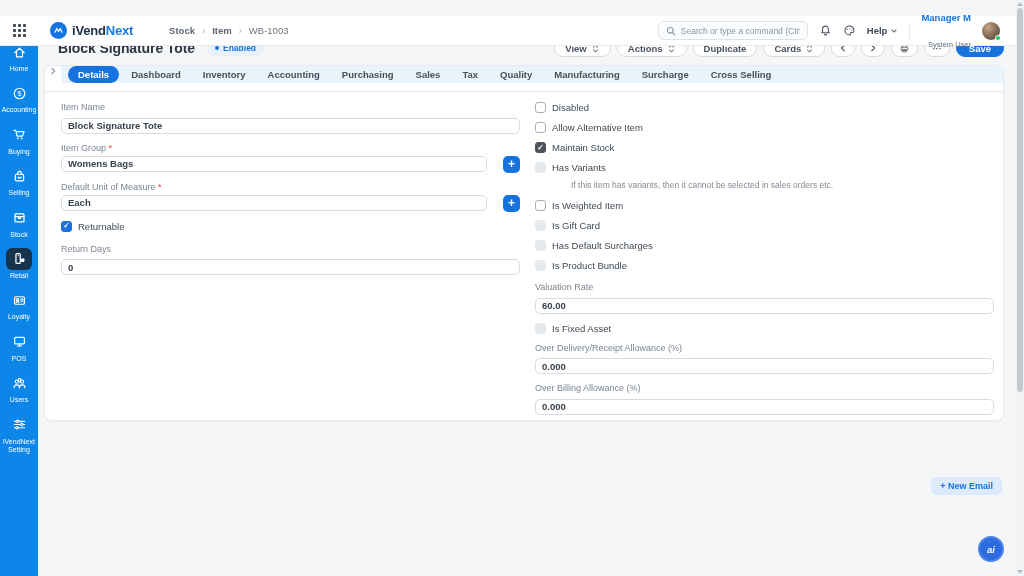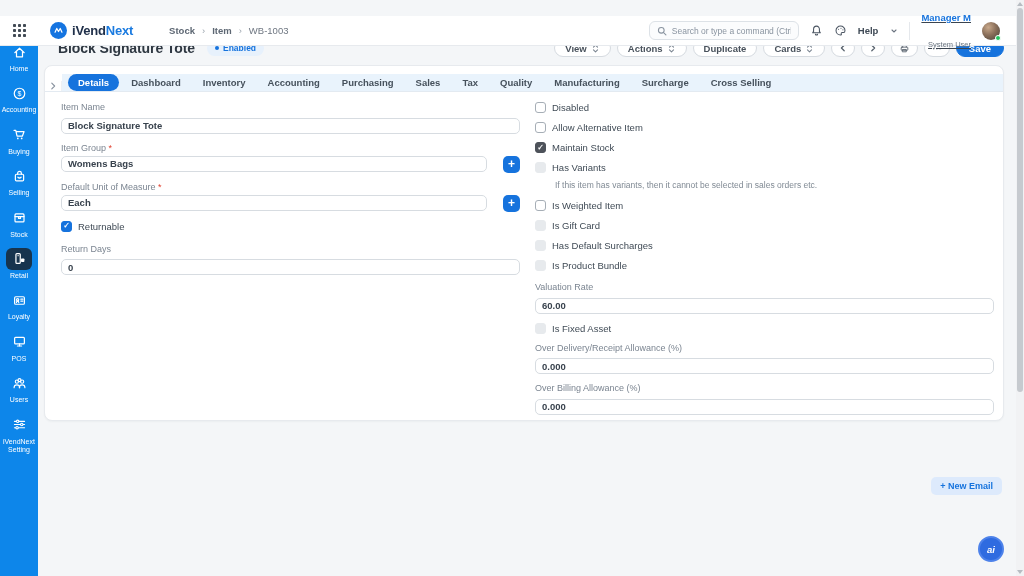--- a/index.html
+++ b/index.html
@@ -19,23 +19,23 @@
   .crumbs { display:flex; align-items:center; gap:7px; margin-left:36px; font-size:9.5px; color:#5d6773; font-weight:600; }
   .crumbs .sep { color:#9aa3ac; font-weight:400; }
   .crumb-last { color:#6e7681; font-weight:500; }
   .top-right { margin-left:auto; display:flex; align-items:center; gap:11px; }
   .searchbox { width:150px; height:19px; border:1px solid #dde2e7; background:#fbfcfd; border-radius:6px;
     display:flex; align-items:center; gap:5px; padding:0 7px; }
   .searchbox input { border:none; outline:none; background:transparent; font-size:8.5px; color:#47505b;
     width:100%; font-family:"Liberation Sans", sans-serif; }
   .searchbox input::placeholder { color:#8a94a0; }
   .icon-btn { display:flex; align-items:center; justify-content:center; cursor:pointer; color:#4a5461; }
-  .help { display:flex; align-items:center; gap:12px; font-size:9.5px; color:#3f4a56; font-weight:600; cursor:pointer; }
+  .help { display:flex; align-items:center; gap:3px; font-size:9.5px; color:#3f4a56; font-weight:600; cursor:pointer; }
   .vdiv { width:1px; height:18px; background:#e5e8ec; }
-  .userblock { text-align:right; cursor:pointer; line-height:1.2;text-decoration:underline; }
+  .userblock { text-align:right; cursor:pointer; line-height:1.2; }
   .user-name { font-size:9.5px; font-weight:700; color:#1673dd; }
   .user-role { font-size:7.5px; color:#6b7580;margin-top:16px; }
   .avatar { position:relative; width:18px; height:18px; border-radius:50%; cursor:pointer;
     background:radial-gradient(circle at 35% 30%, #c9a98b 0%, #8a6f5a 45%, #463f38 100%); }
   .avatar .status { position:absolute; right:-1px; bottom:-1px; width:6px; height:6px; border-radius:50%;
     background:#22c55e; border:1px solid #ffffff; }
 
   
   .sidebar { position:absolute; left:0; top:30px; bottom:0; width:38px; background:#0d86ea;
     display:flex; flex-direction:column; align-items:center; padding-top:7px; z-index:4; }
@@ -56,21 +56,21 @@
   .head-actions { margin-left:auto; display:flex; align-items:center; gap:6px; }
   .btn { height:18px; display:flex; align-items:center; gap:4px; padding:0 10px; border:1px solid #d6dbe0;
     background:#ffffff; border-radius:14px; font-size:9.5px; font-weight:600; color:#49525c; cursor:pointer; }
   .btn.icon-only { padding:0 7px; color:#5a646f; }
   .btn.primary { background:#1673dd; border-color:#1673dd; color:#ffffff; padding:0 12px; }
   .caret2 { display:flex; color:#7b8591; }
 
   
   .card { margin:2px 12px 0 6px; height:356px; background:#ffffff; border:1px solid #e7eaee;
     border-radius:8px; box-shadow:0 1px 2px rgba(20,40,60,.04); display:flex; flex-direction:column; overflow:hidden; }
-  .tabstrip { display:flex; align-items:flex-end; height:26px; border-bottom:1px solid #e3eaf1; flex-shrink:0; }
+  .tabstrip { display:flex; align-items:flex-start; height:26px; border-bottom:1px solid #e3eaf1; flex-shrink:0; }
   .expander { width:17px; background:#ffffff; display:flex; align-items:center; justify-content:center;
     color:#8a94a0; cursor:pointer; border-right:1px solid #eef1f4; }
   .tabs { flex:1; background:#e9f3fc; display:flex; align-items:center; gap:2px; padding:0 6px; }
   .tab { padding:3px 10px; font-size:9.5px; font-weight:600; color:#46515c; border-radius:12px; cursor:pointer; white-space:nowrap; }
   .tab.active { background:#1673dd; color:#ffffff; }
 
   .form-body { display:flex; gap:15px; padding:10px 9px 8px 16px; align-items:flex-start; }
   .col { flex:1; min-width:0; }
   .fgroup { margin-bottom:9px; }
   .flabel { font-size:9px; color:#7b8591; margin-bottom:3px; }
@@ -84,21 +84,21 @@
   .plus-btn::before { content:"+"; font-size:12px; font-weight:700; line-height:1; }
 
   .cbrow { display:flex; align-items:center; gap:6px; margin-bottom:9px; cursor:pointer; }
   .cb { width:11px; height:11px; border-radius:3px; border:1px solid #a6aeb6; background:#ffffff; flex-shrink:0;
     display:flex; align-items:center; justify-content:center; }
   .cb.dim { background:#e7eaed; border-color:#e7eaed; }
   .cb.checked-blue { background:#1673dd; border-color:#1673dd; }
   .cb.checked-dark { background:#4d525a; border-color:#4d525a; }
   .cb.checked-blue::after, .cb.checked-dark::after { content:"✓"; color:#ffffff; font-size:8px; font-weight:700; line-height:1; }
   .cblabel { font-size:9.5px; color:#3f4a55; font-weight:500; }
-  .helptext { font-size:8.5px; color:#808a94; margin:-2px 0 10px;padding-left:20px; }
+  .helptext { font-size:8.5px; color:#808a94; margin:-2px 16px 10px;padding-left:20px; }
 
   .new-email { position:absolute; right:14px; top:447px; background:#ddeafc; border:none; border-radius:5px;
     padding:4px 9px; font-size:9px; font-weight:600; color:#1673dd; cursor:pointer;
     font-family:"Liberation Sans", sans-serif; }
   .ai-fab { position:absolute; right:12px; bottom:14px; width:26px; height:26px; border-radius:50%;
     background:#2f6be0; border:2px solid #4d82ea; color:#ffffff; font-size:9.5px; font-weight:800; font-style:italic;
     display:flex; align-items:center; justify-content:center; cursor:pointer;
     font-family:"Liberation Sans", sans-serif; }
 
   

